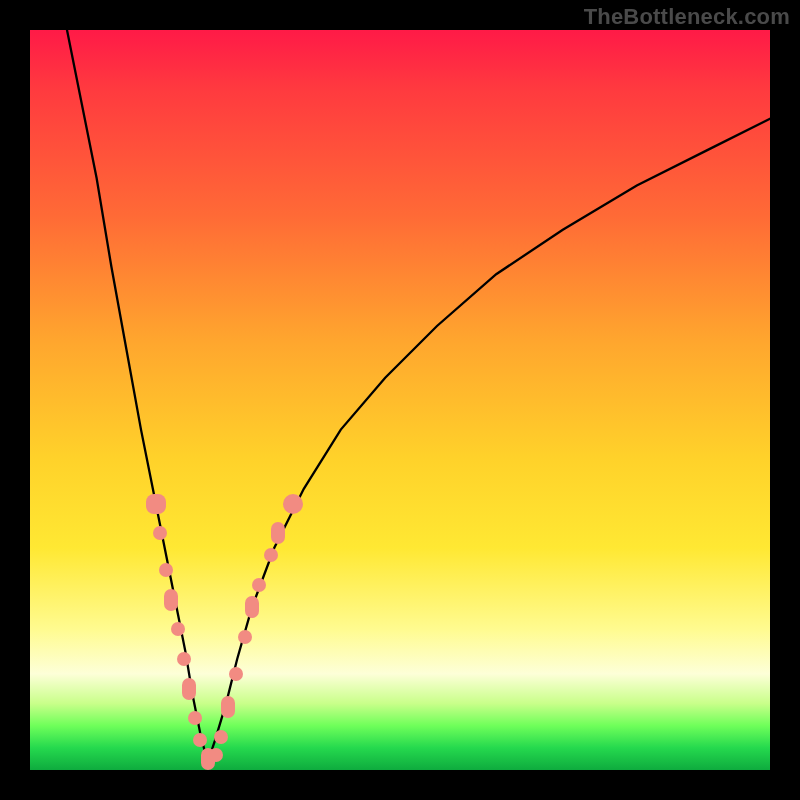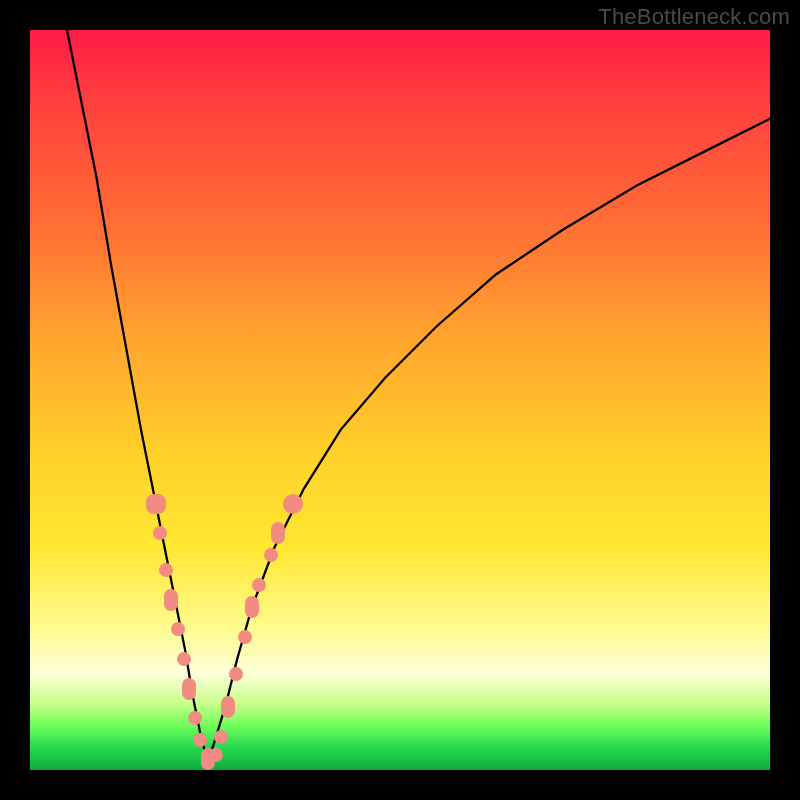--- a/index.html
+++ b/index.html
@@ -16,21 +16,21 @@
     width: 800px;
     height: 800px;
     background: #000;
   }
   .watermark {
     position: absolute;
     top: 4px;
     right: 10px;
     color: #4a4a4a;
     font-size: 22px;
-    font-weight: 400;
+    font-weight: 700;
     letter-spacing: 0.2px;
     z-index: 30;
   }
   
   .plot {
     position: absolute;
     left: 30px;
     top: 30px;
     width: 740px;
     height: 740px;

